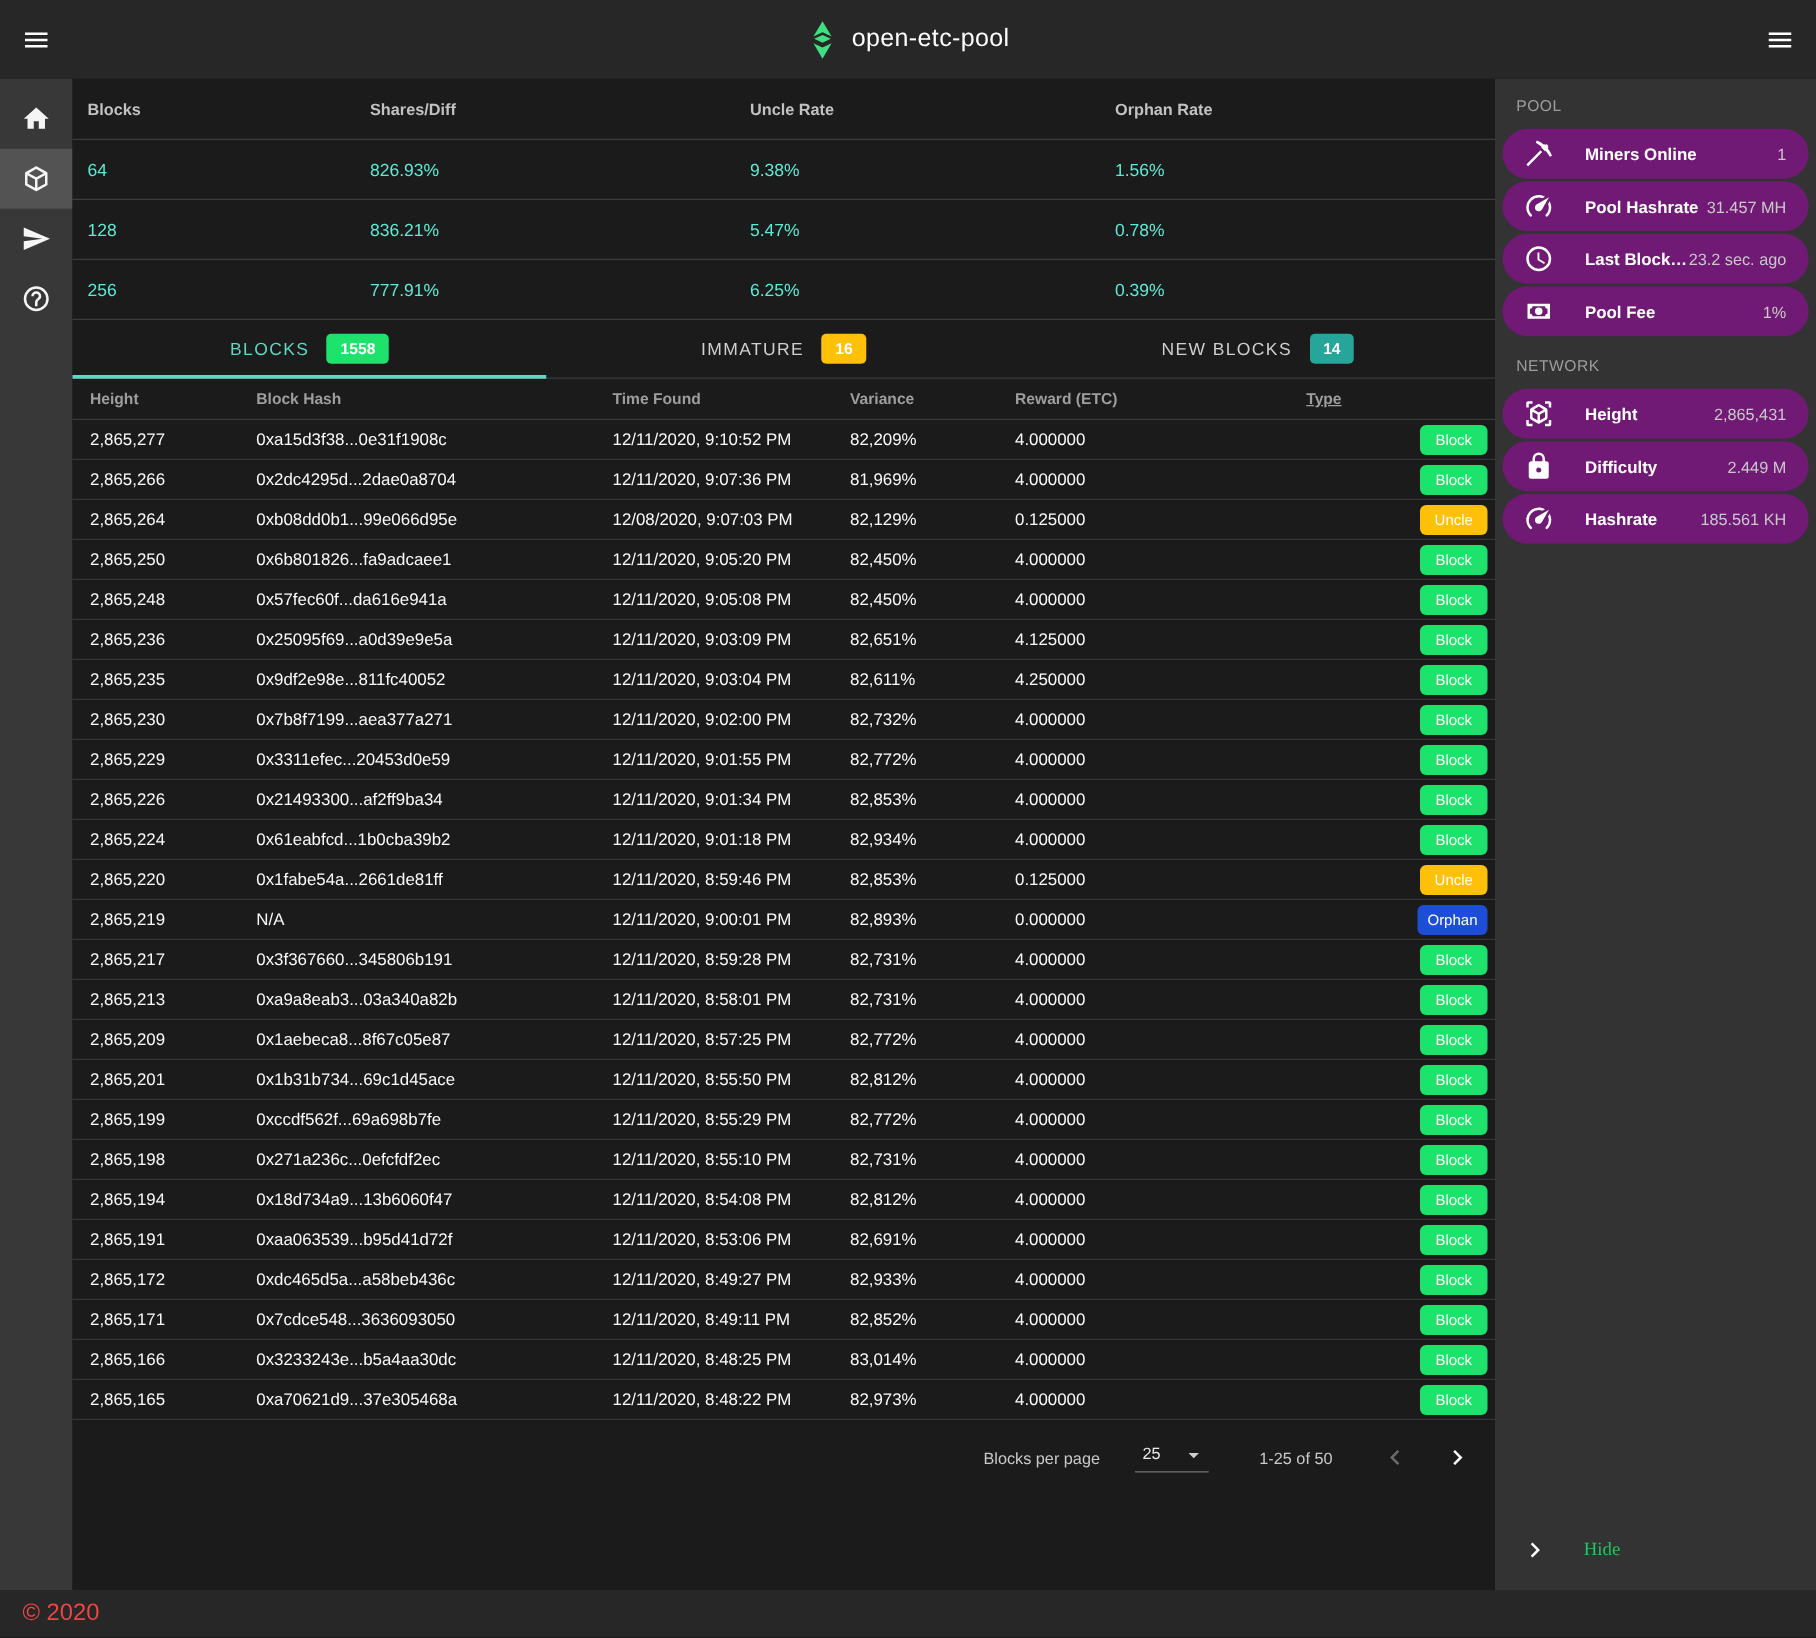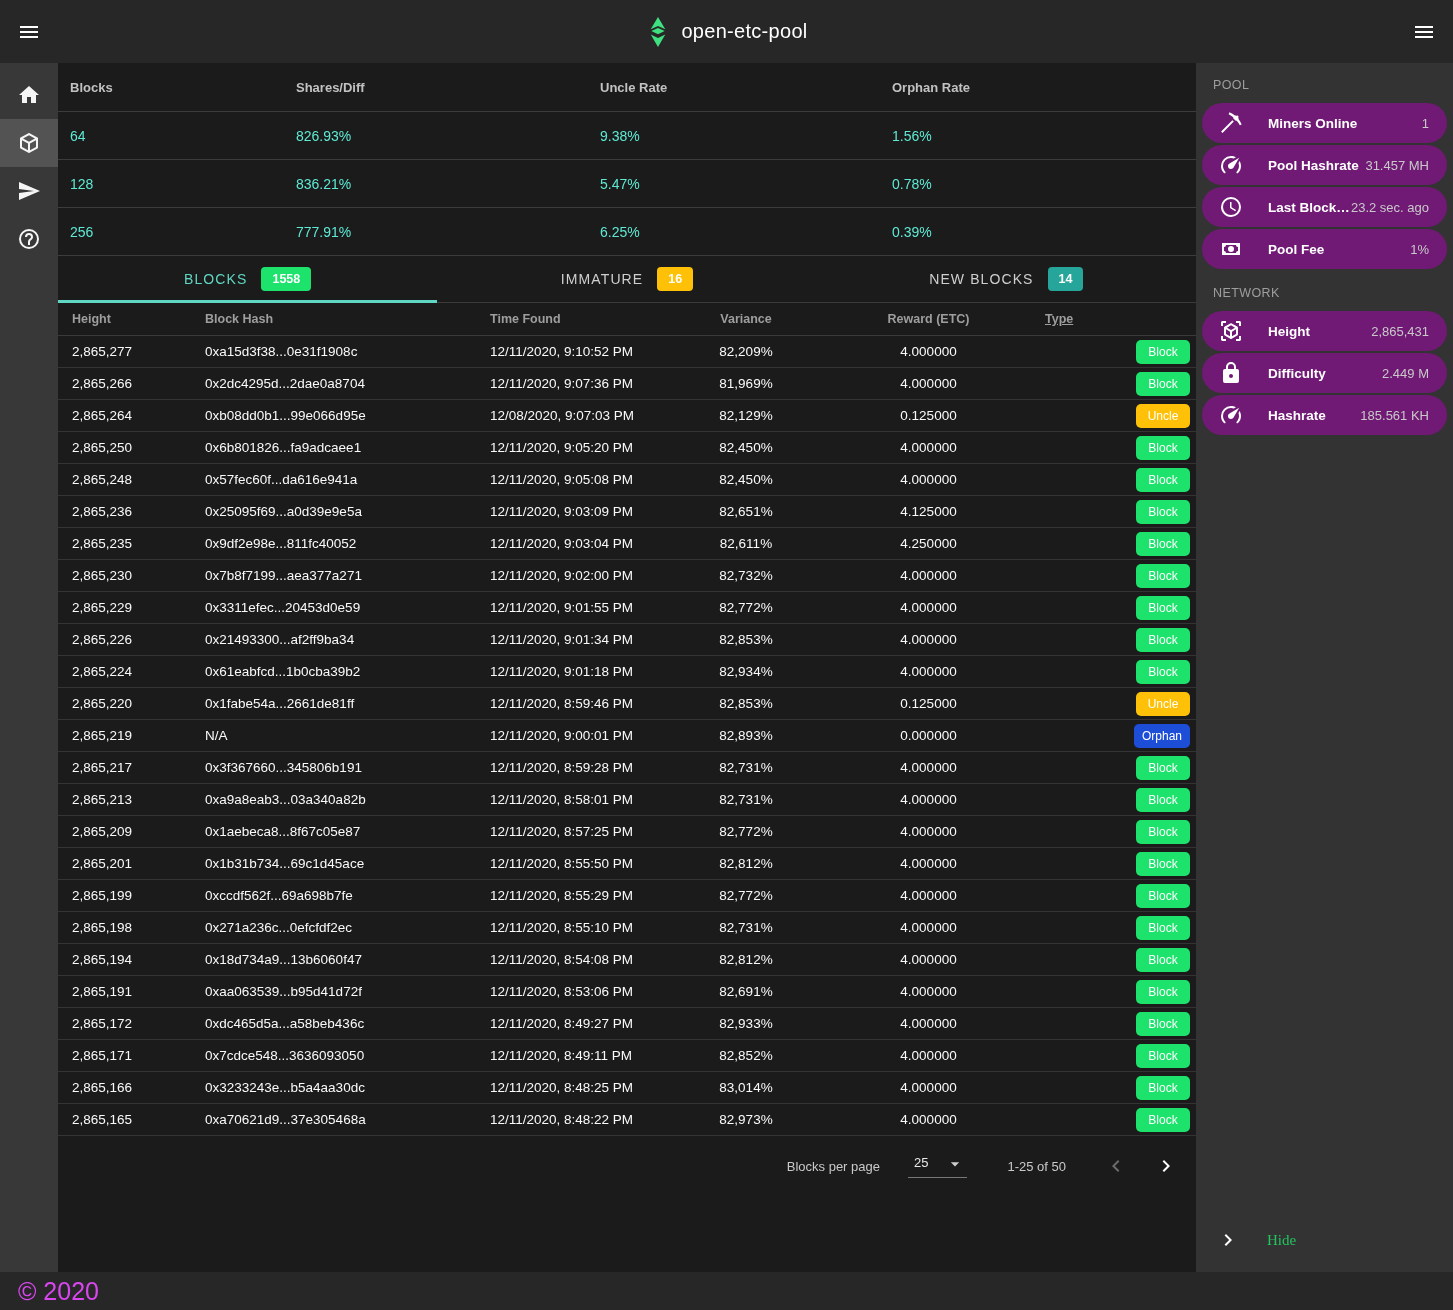--- a/index.html
+++ b/index.html
@@ -44,21 +44,21 @@
   .tab.active::after { content:""; position:absolute; left:0; right:0; bottom:-1px; height:3px;
                        background:var(--accent,#5fd7c2); }
   .tab-badge { min-width:30px; padding:5px 11px; border-radius:4px; text-align:center;
                font-size:12.5px; font-weight:700; color:#fff; }
 
   .thead, .tr { display:grid; grid-template-columns:133px 285px 190px 132px 233px 1fr;
                 align-items:center; padding-left:14px; padding-right:4px; }
   .thead { height:33px; color:#9e9e9e; font-size:12.5px; font-weight:700;
            border-bottom:1px solid #3a3a3a; }
   .tr { height:32px; font-size:13.5px; color:#fafafa; border-bottom:1px solid #343434; cursor:default; }
-  .c-right { text-align:center; }
+  .c-right { text-align:left; }
   .c-type  { display:flex; justify-content:flex-end; padding-right:2px; }
   .thead .c-type { display:block; text-align:left; padding-right:14px;text-decoration:underline; }
   .type-badge { min-width:54px; padding:5px 8px; border-radius:5px; text-align:center;
                 font-size:12px; font-weight:500; color:#fff; }
 
   .pagination { height:60px; display:flex; align-items:center; justify-content:flex-end;
                 padding-right:14px; color:#c9c9c9; font-size:13px; }
   .pp-label { margin-right:28px; }
   .pp-select { display:flex; align-items:flex-end; gap:17px; color:#e8e8e8;
                border-bottom:1px solid #777; padding:0 2px 7px 6px; cursor:pointer; }
@@ -79,21 +79,21 @@
   .pill-label { margin-left:25px; font-size:13.5px; font-weight:700; color:#fff;
                 max-width:105px; white-space:nowrap; overflow:hidden; text-overflow:ellipsis; }
   .pill-value { margin-left:auto; margin-right:18px; font-size:13px; color:#c9c9c9; white-space:nowrap; }
   .hide-row { margin-top:auto; margin-bottom:12px; height:40px; display:flex; align-items:center;
               cursor:pointer; }
   .hide-row .pill-icon { margin-left:15px; }
   .hide-label { margin-left:27px; font-size:15px; color:#22c55e;font-family:Liberation Serif, serif; }
 
   
   .footer { grid-column:1/4; background:#272727; display:flex; align-items:center;
-            padding-left:18px; font-size:25px; color:#d946ef; }
+            padding-left:18px; font-size:19px; color:#ef4444; }
 </style>
 </head>
 <body>
 
 <div class="page">
 
   <div class="topbar">
     <button class="icon-btn menu-left">
       <svg width="24" height="24" viewBox="0 0 24 24">
           <path d="M3,6H21V8H3V6M3,11H21V13H3V11M3,16H21V18H3V16Z"></path>

